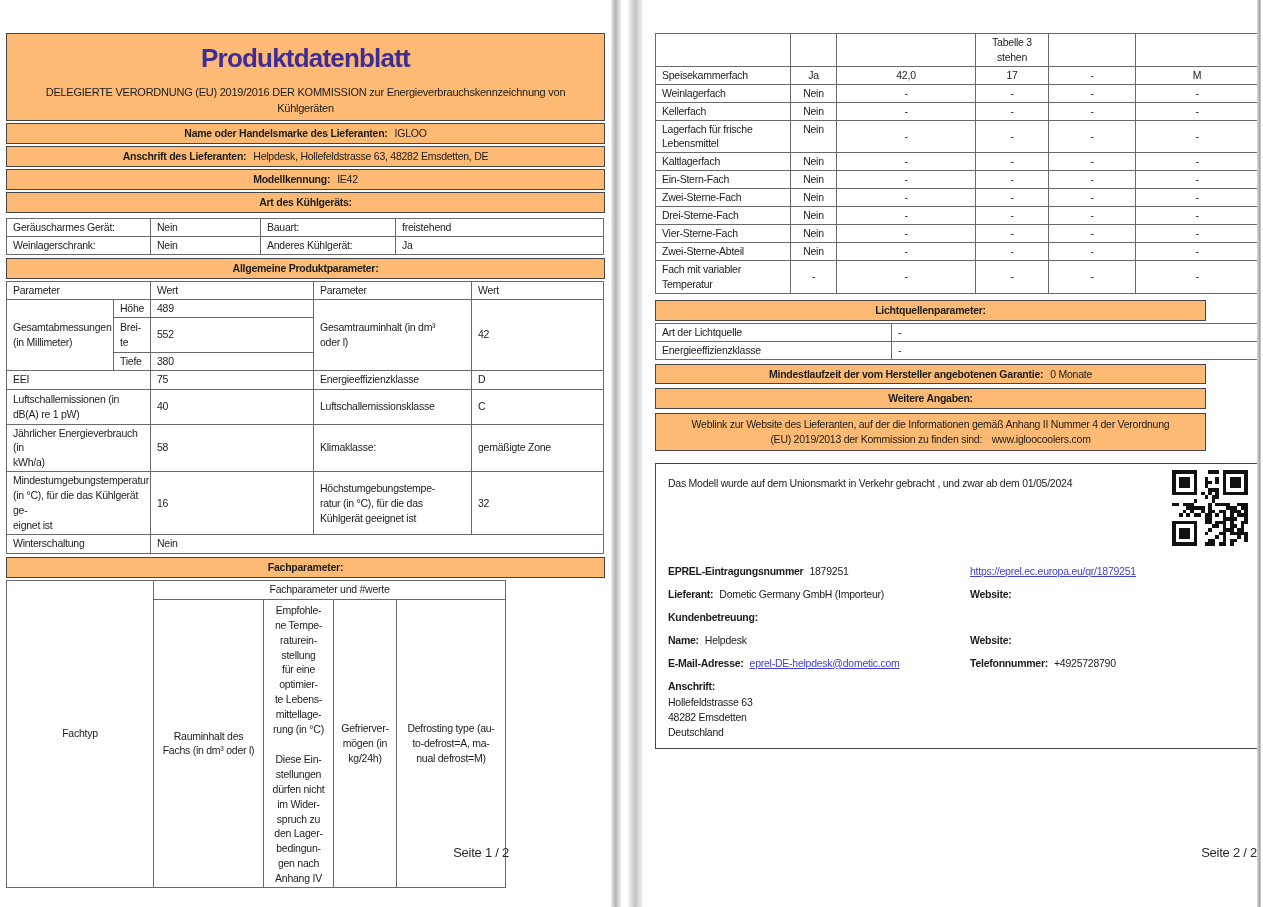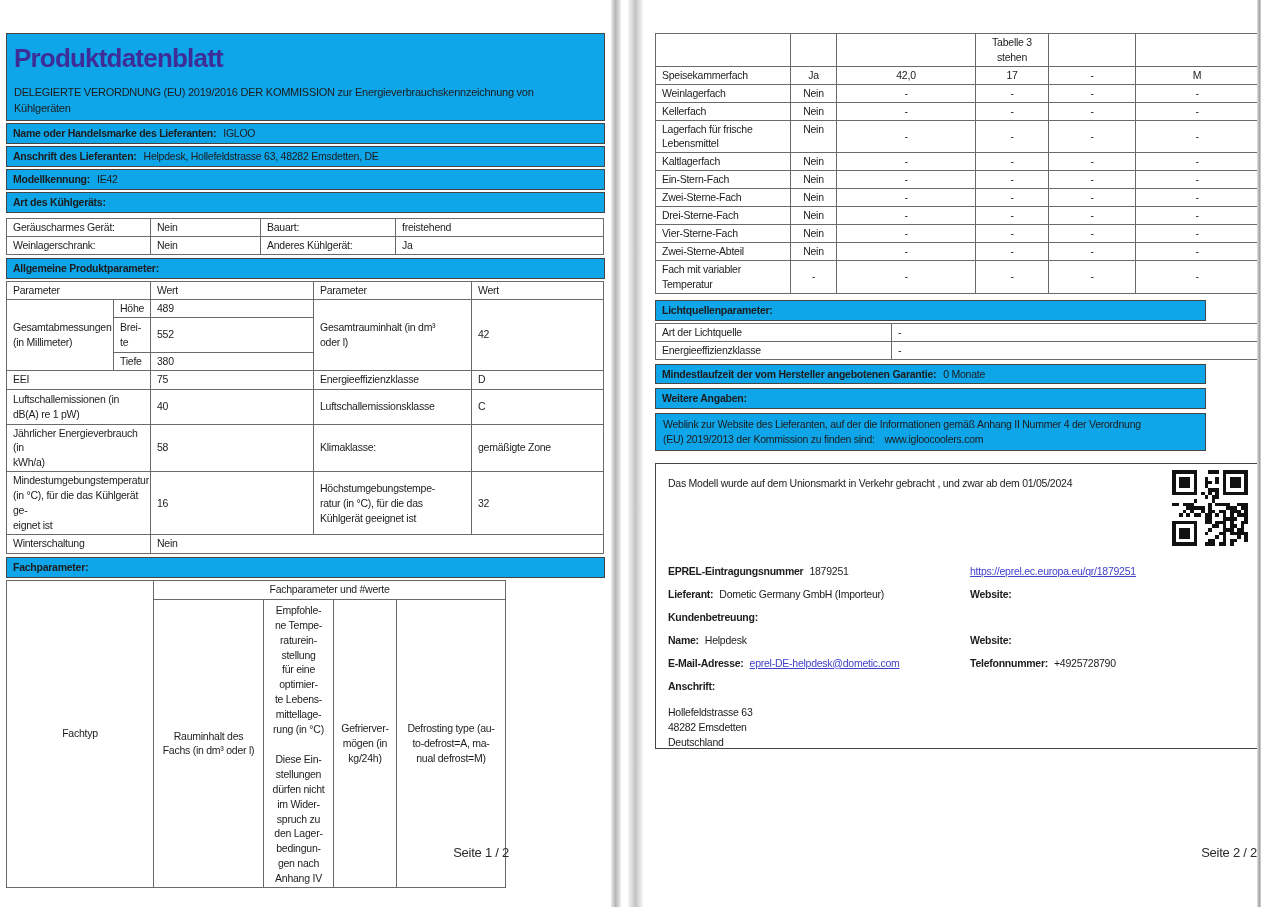--- a/index.html
+++ b/index.html
@@ -4,21 +4,21 @@
 <style>
   * { box-sizing: border-box; margin: 0; padding: 0; }
   html,body { width:1263px; height:907px; background:#fff; overflow:hidden; }
   body { position:relative; font-family:"Liberation Sans", sans-serif; font-size:10.5px;
          letter-spacing:-0.25px; color:#1c1c1c; line-height:1.42; }
   .pre { white-space:pre-line; }
   .b { font-weight:bold; }
   .page { position:absolute; top:33px; }
   #page1 { left:6px; width:599px; }
   #page2 { left:655px; width:551px; }
-  .box { border:1px solid #454545; width:100%; padding:2px 6px; margin-bottom:2px; min-height:19px; background:#0ea5e9; }
+  .box { border:1px solid #454545; width:100%; padding:2px 6px; margin-bottom:2px; min-height:19px; background:#fdba74;text-align:center; }
   .box .val { margin-left:7px; }
   table { border-collapse:collapse; table-layout:fixed; background:#fff; }
   td, th { border:1px solid #6a6a6a; padding:1px 6px; vertical-align:middle; overflow:hidden;
            font-weight:normal; text-align:left; }
   table { border:1px solid #454545; }
   
   #title-box { min-height:82px; margin-bottom:2px; padding:4px 7px; }
   h1 { font-size:26px; letter-spacing:-0.8px; color:#3e2d96; font-weight:bold; margin:2px 0 8px 0; }
   .reg { font-size:11px; }
   #art-box { margin-bottom:5px; }
@@ -40,21 +40,21 @@
   #contact-box { border:1px solid #454545; width:603px; height:286px; position:relative;
                  padding:12px 12px 0 12px; overflow:hidden; }
   #market-note { width:495px; margin-bottom:73px; }
   .crow { display:grid; grid-template-columns:302px 1fr; margin-bottom:8px; }
   .crow .cell { padding-right:6px; }
   .lbl { font-weight:bold; }
   .lv .lbl { margin-right:6px; }
   .link { color:#4141cb; text-decoration:underline; cursor:pointer; }
   #qr { position:absolute; top:6px; right:9px; width:76px; height:76px; }
   #qr svg { width:100%; height:100%; fill:#111; }
-  #addr-lines { margin-top:12px; }
+  #addr-lines { margin-top:2px; }
   .pagenum { position:absolute; font-size:13px; color:#2a2a2a; width:110px; text-align:right; }
   #seite1 { left:399px; top:844px; }
   #seite2 { left:1147px; top:844px; }
   
   .gutter { position:absolute; top:0; height:907px; }
   #gut1 { left:611px; width:10px; background:linear-gradient(90deg,#ececec,#b5b5b5 45%,#f0f0f0); }
   #gut2 { left:628px; width:15px; background:linear-gradient(90deg,#f4f4f4,#c4c4c4 50%,#f7f7f7); }
   #edge-right { left:1257px; width:4px; background:linear-gradient(90deg,#e5e5e5,#a3a3a3 60%,#d9d9d9); }
 </style>
 </head>

